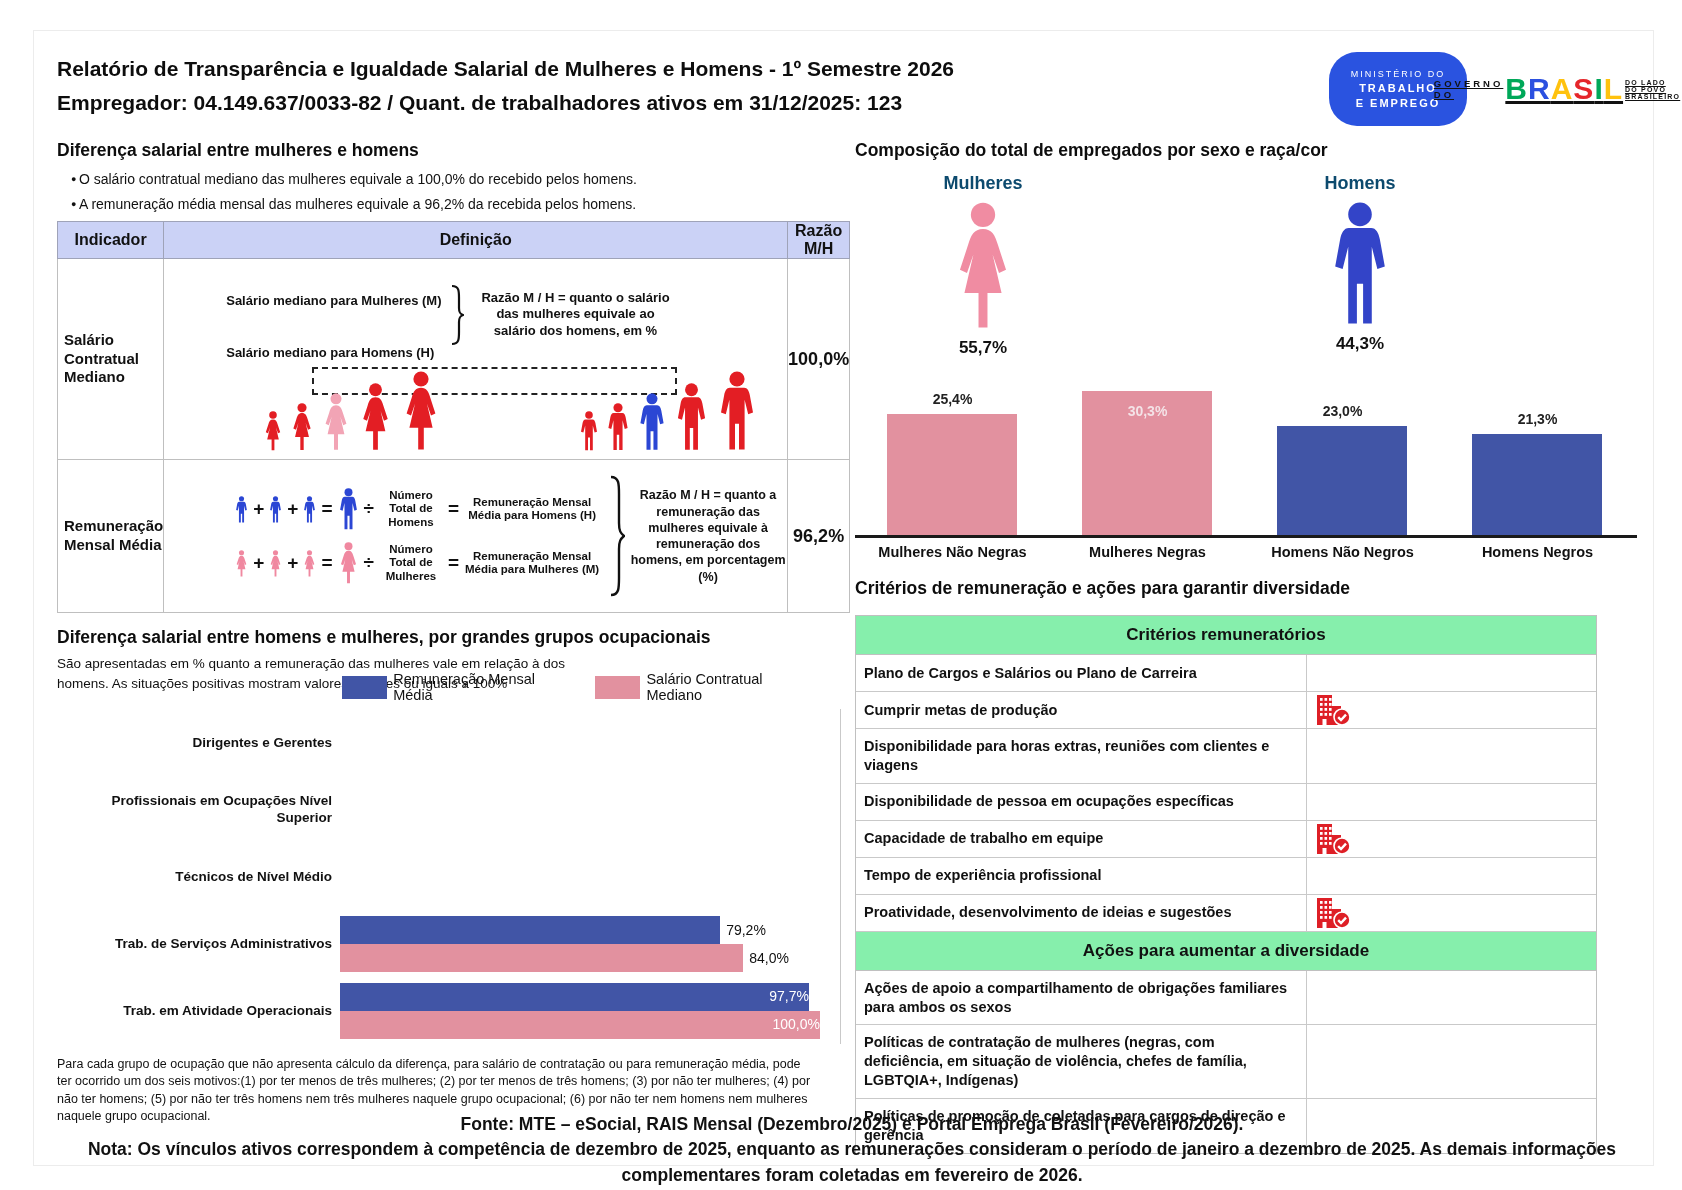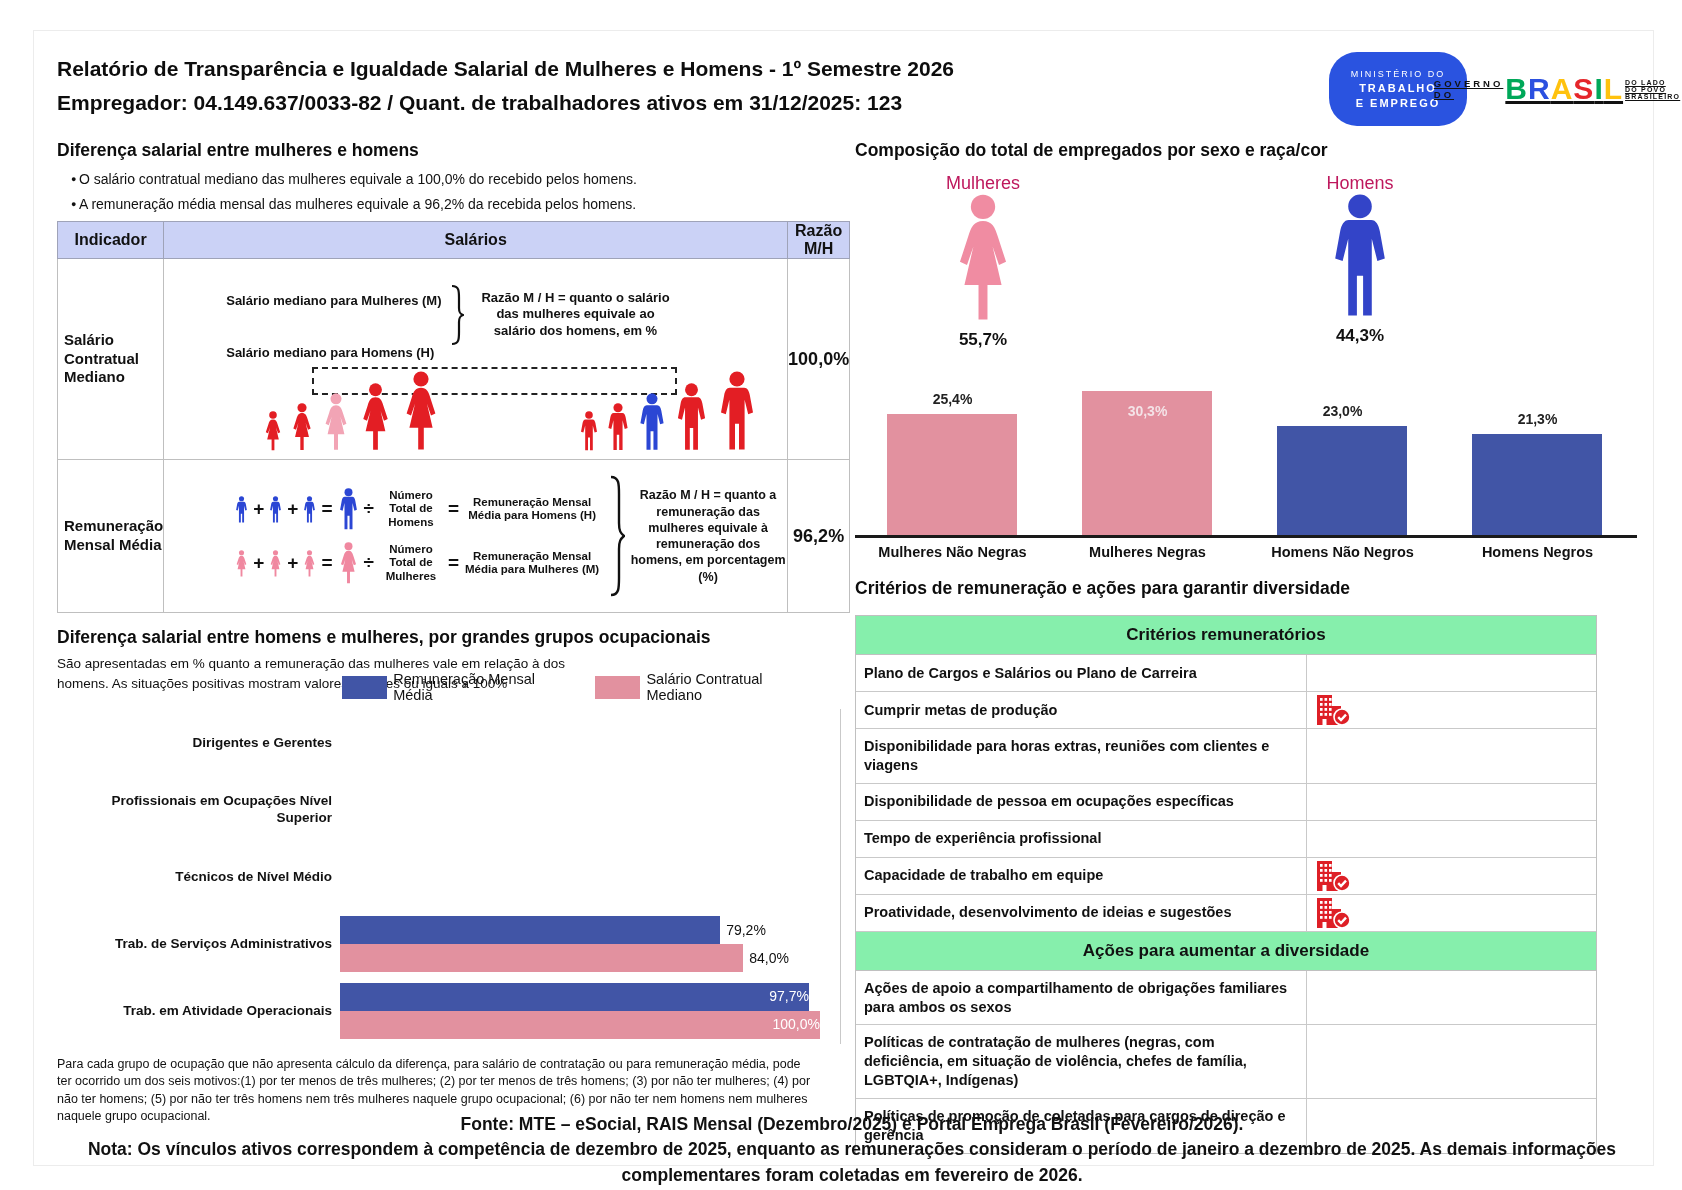--- a/index.html
+++ b/index.html
@@ -67,21 +67,21 @@
   .gc-barline { display:flex; align-items:center; height:28px; }
   .gc-bar { height:28px; position:relative; }
   .gc-val { font-size:14px; color:#111; margin-left:6px; white-space:nowrap; }
   .gc-val.inside { position:absolute; right:0; top:5px; color:#fff; margin:0; }
   .gc-border { position:absolute; left:783px; top:0; bottom:0; width:1px; background:#c9c9c9; }
   .footnote { margin-top:12px; width:755px; font-size:12.5px; line-height:1.38; }
 
   
   .gender-row { position:relative; height:208px; margin-top:12px; }
   .gender { position:absolute; text-align:center; }
-  .gender .glabel { font-size:18px; font-weight:normal; color:#be185d; }
+  .gender .glabel { font-size:18px; font-weight:bold; color:#0c4a6e; margin-bottom:8px; }
   .gender .gval { font-size:17px; font-weight:bold; margin-top:4px; }
   .cchart { width:782px; margin-top:2px; }
   .cc-plot { position:relative; height:152px; display:flex; }
   .cc-slot { position:relative; width:195px; height:152px; }
   .cc-bar { position:absolute; bottom:0; left:32px; width:130px; }
   .cc-vlabel { position:absolute; left:0; width:195px; text-align:center; font-size:14px; font-weight:bold; color:#222; }
   .cc-vlabel.inside { color:#f4e3e7; }
   .cc-axis { height:3px; background:#1a1a1a; width:100%; }
   .cc-cats { display:flex; }
   .cc-cat { width:195px; text-align:center; font-size:14.5px; font-weight:bold; padding-top:6px; }
@@ -140,21 +140,21 @@
     <h2 class="sec">Diferença salarial entre mulheres e homens</h2>
     <div class="bullets">
       <div class="b">O salário contratual mediano das mulheres equivale a 100,0% do recebido pelos homens.</div>
       <div class="b">A remuneração média mensal das mulheres equivale a 96,2% da recebida pelos homens.</div>
     </div>
 
     <table class="ind">
       <tbody>
           <tr>
         <th>Indicador</th>
-        <th>Salários</th>
+        <th>Definição</th>
         <th>Razão M/H</th>
       </tr>
       <tr>
         <td class="ind-name">Salário Contratual Mediano</td>
         <td>
           <div class="def1">
             <div class="def1-top">
               <div class="def1-lines">
                 <div>Salário mediano para Mulheres (M)</div>
                 <div>Salário mediano para Homens (H)</div>
@@ -405,24 +405,20 @@
         </div>
         <div class="cr-row">
           <div class="cr-label">Disponibilidade para horas extras, reuniões com clientes e viagens</div>
           <div class="cr-flag"></div>
         </div>
         <div class="cr-row">
           <div class="cr-label">Disponibilidade de pessoa em ocupações específicas</div>
           <div class="cr-flag"></div>
         </div>
         <div class="cr-row">
-          <div class="cr-label">Tempo de experiência profissional</div>
-          <div class="cr-flag"></div>
-        </div>
-        <div class="cr-row">
           <div class="cr-label">Capacidade de trabalho em equipe</div>
           <div class="cr-flag">
             <svg width="36" height="32" viewBox="0 0 36 32">
     <rect x="2" y="1" width="15" height="30" fill="#de1f26"></rect>
     <rect x="5" y="4" width="2.6" height="2.8" fill="#fff"></rect>
               <rect x="5" y="9" width="2.6" height="2.8" fill="#fff"></rect>
               <rect x="5" y="14" width="2.6" height="2.8" fill="#fff"></rect>
               <rect x="5" y="19" width="2.6" height="2.8" fill="#fff"></rect>
               <rect x="9.5" y="4" width="2.6" height="2.8" fill="#fff"></rect>
               <rect x="9.5" y="9" width="2.6" height="2.8" fill="#fff"></rect>
@@ -433,20 +429,24 @@
               <rect x="14" y="14" width="2.6" height="2.8" fill="#fff"></rect>
               <rect x="14" y="19" width="2.6" height="2.8" fill="#fff"></rect>
     <rect x="7.5" y="25" width="4" height="6" fill="#fff"></rect>
     <rect x="17" y="12" width="9" height="19" fill="#de1f26"></rect>
     <circle cx="27" cy="23" r="8" fill="#de1f26" stroke="#fff" stroke-width="1.6"></circle>
     <path d="M23.2 23.2 L26 26 L31 20.6" stroke="#fff" stroke-width="2.4" fill="none"></path>
   </svg>
           </div>
         </div>
         <div class="cr-row">
+          <div class="cr-label">Tempo de experiência profissional</div>
+          <div class="cr-flag"></div>
+        </div>
+        <div class="cr-row">
           <div class="cr-label">Proatividade, desenvolvimento de ideias e sugestões</div>
           <div class="cr-flag">
             <svg width="36" height="32" viewBox="0 0 36 32">
     <rect x="2" y="1" width="15" height="30" fill="#de1f26"></rect>
     <rect x="5" y="4" width="2.6" height="2.8" fill="#fff"></rect>
               <rect x="5" y="9" width="2.6" height="2.8" fill="#fff"></rect>
               <rect x="5" y="14" width="2.6" height="2.8" fill="#fff"></rect>
               <rect x="5" y="19" width="2.6" height="2.8" fill="#fff"></rect>
               <rect x="9.5" y="4" width="2.6" height="2.8" fill="#fff"></rect>
               <rect x="9.5" y="9" width="2.6" height="2.8" fill="#fff"></rect>

